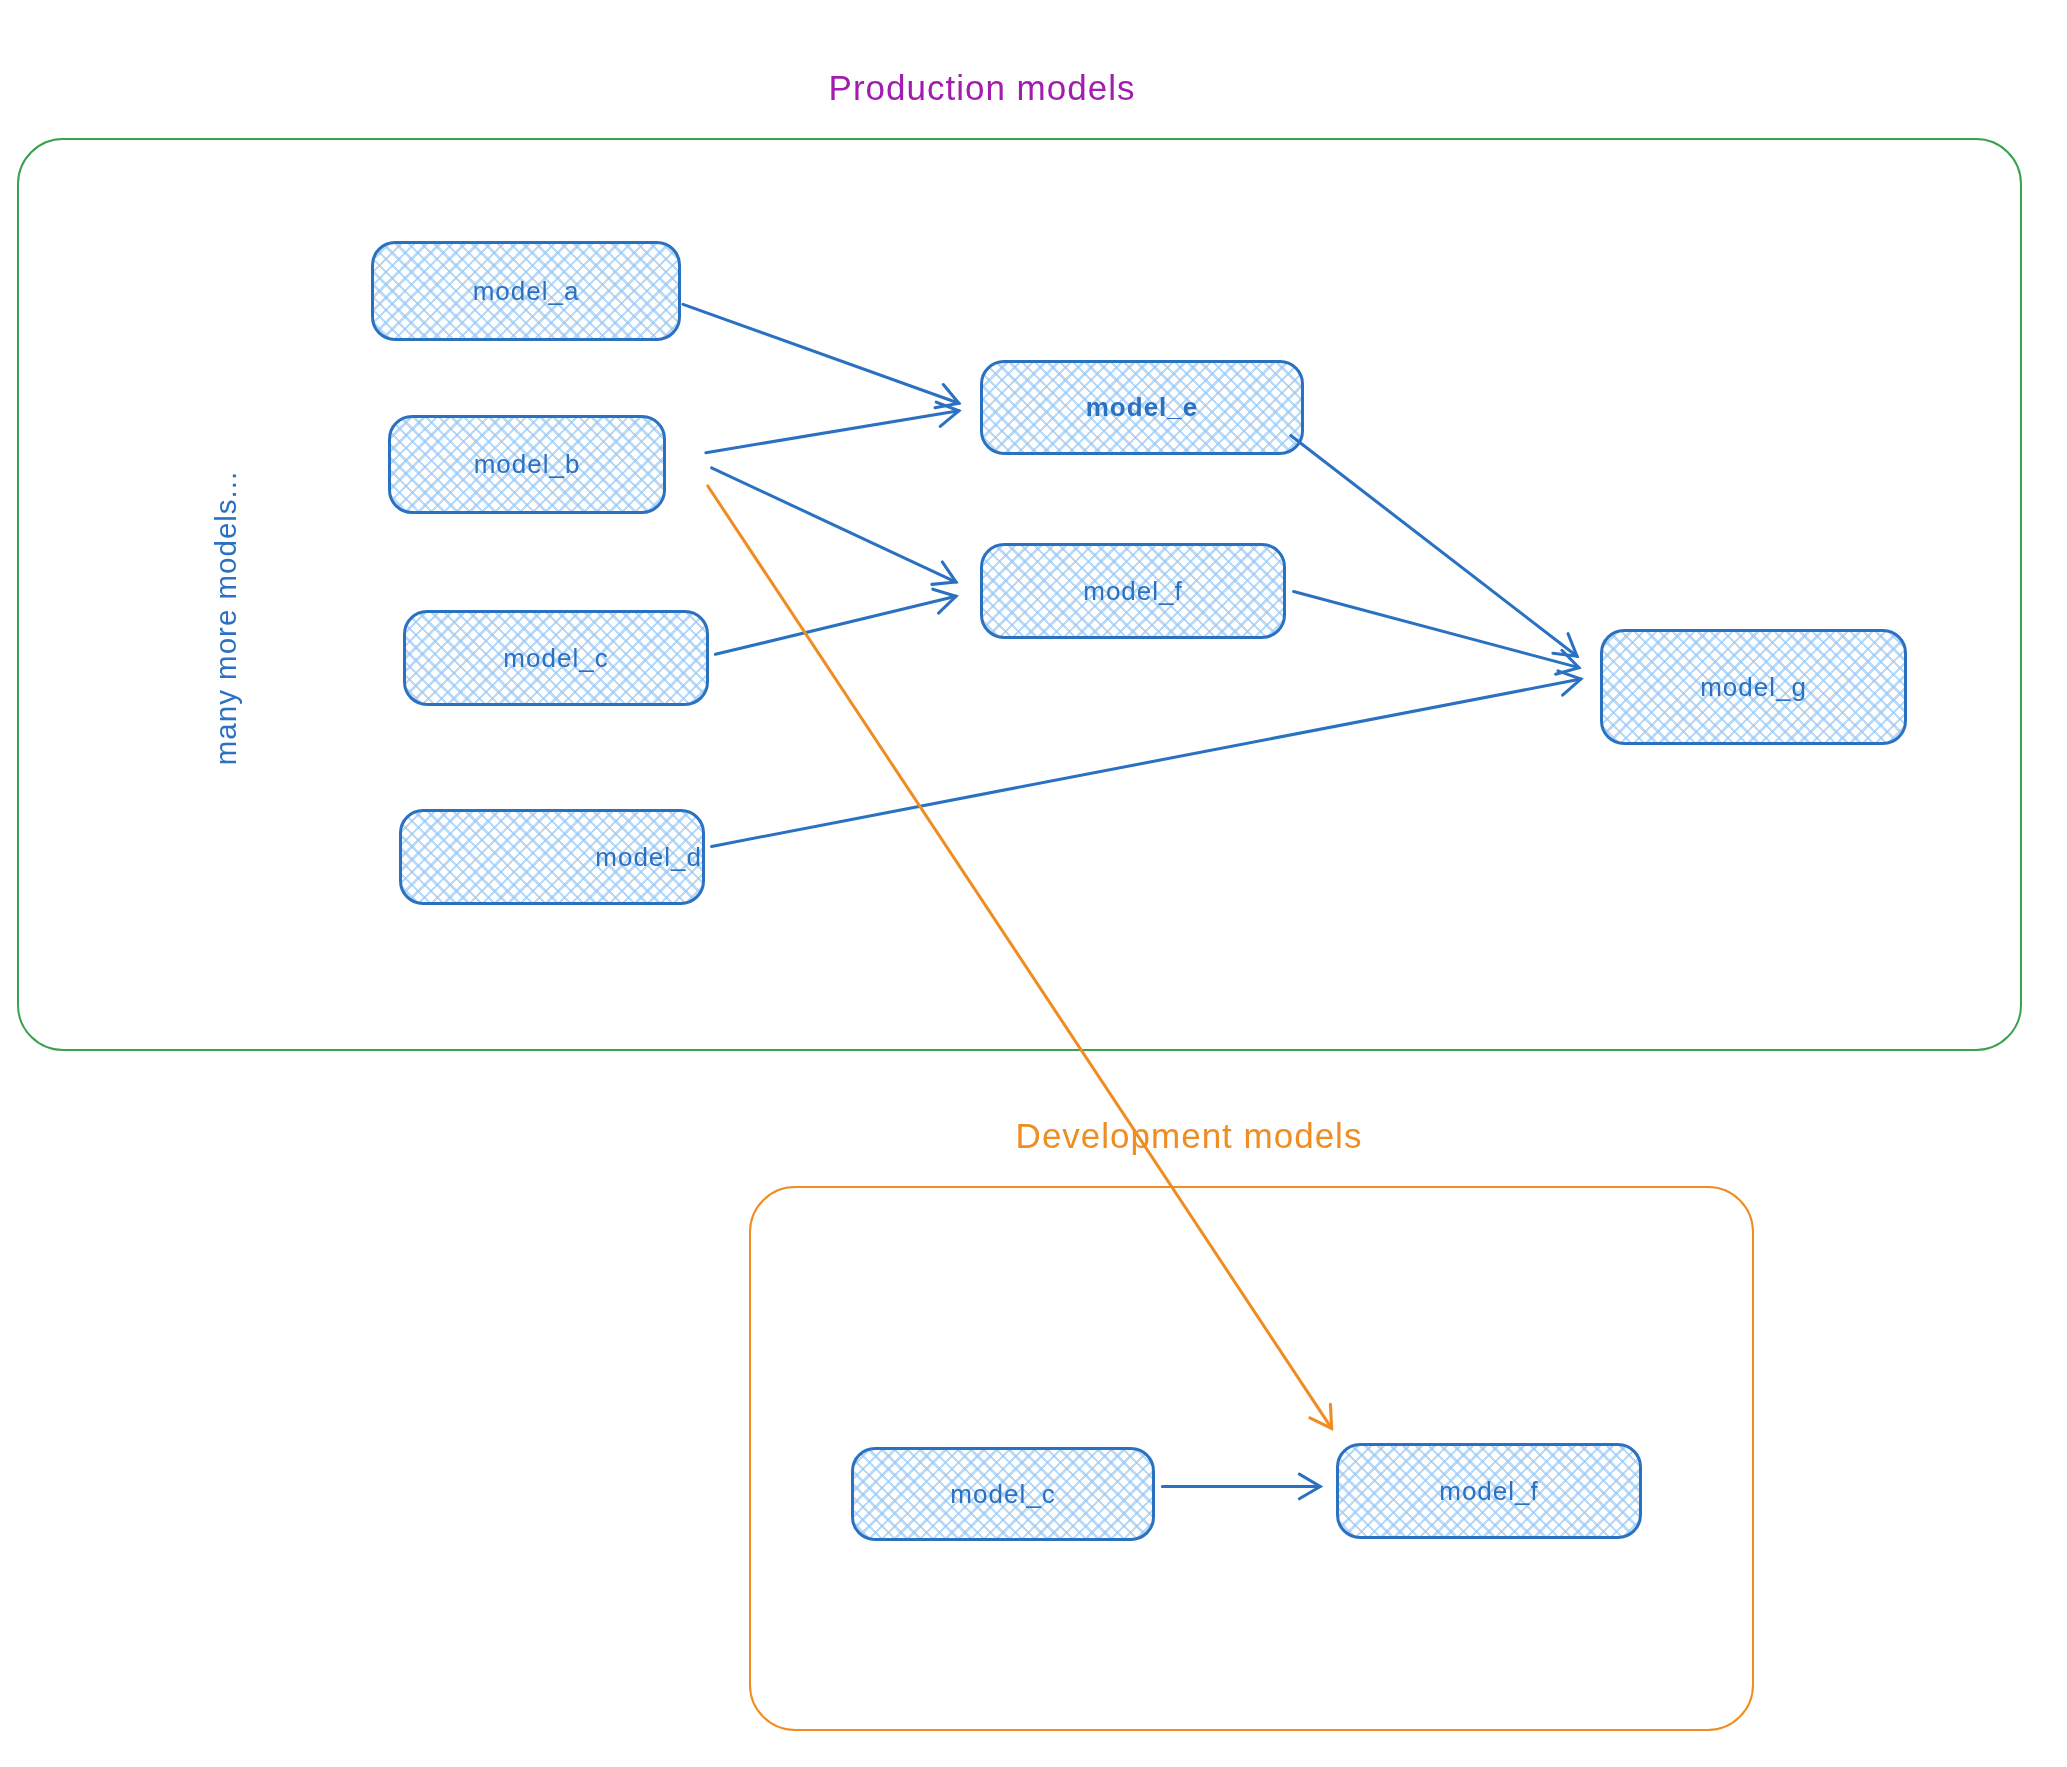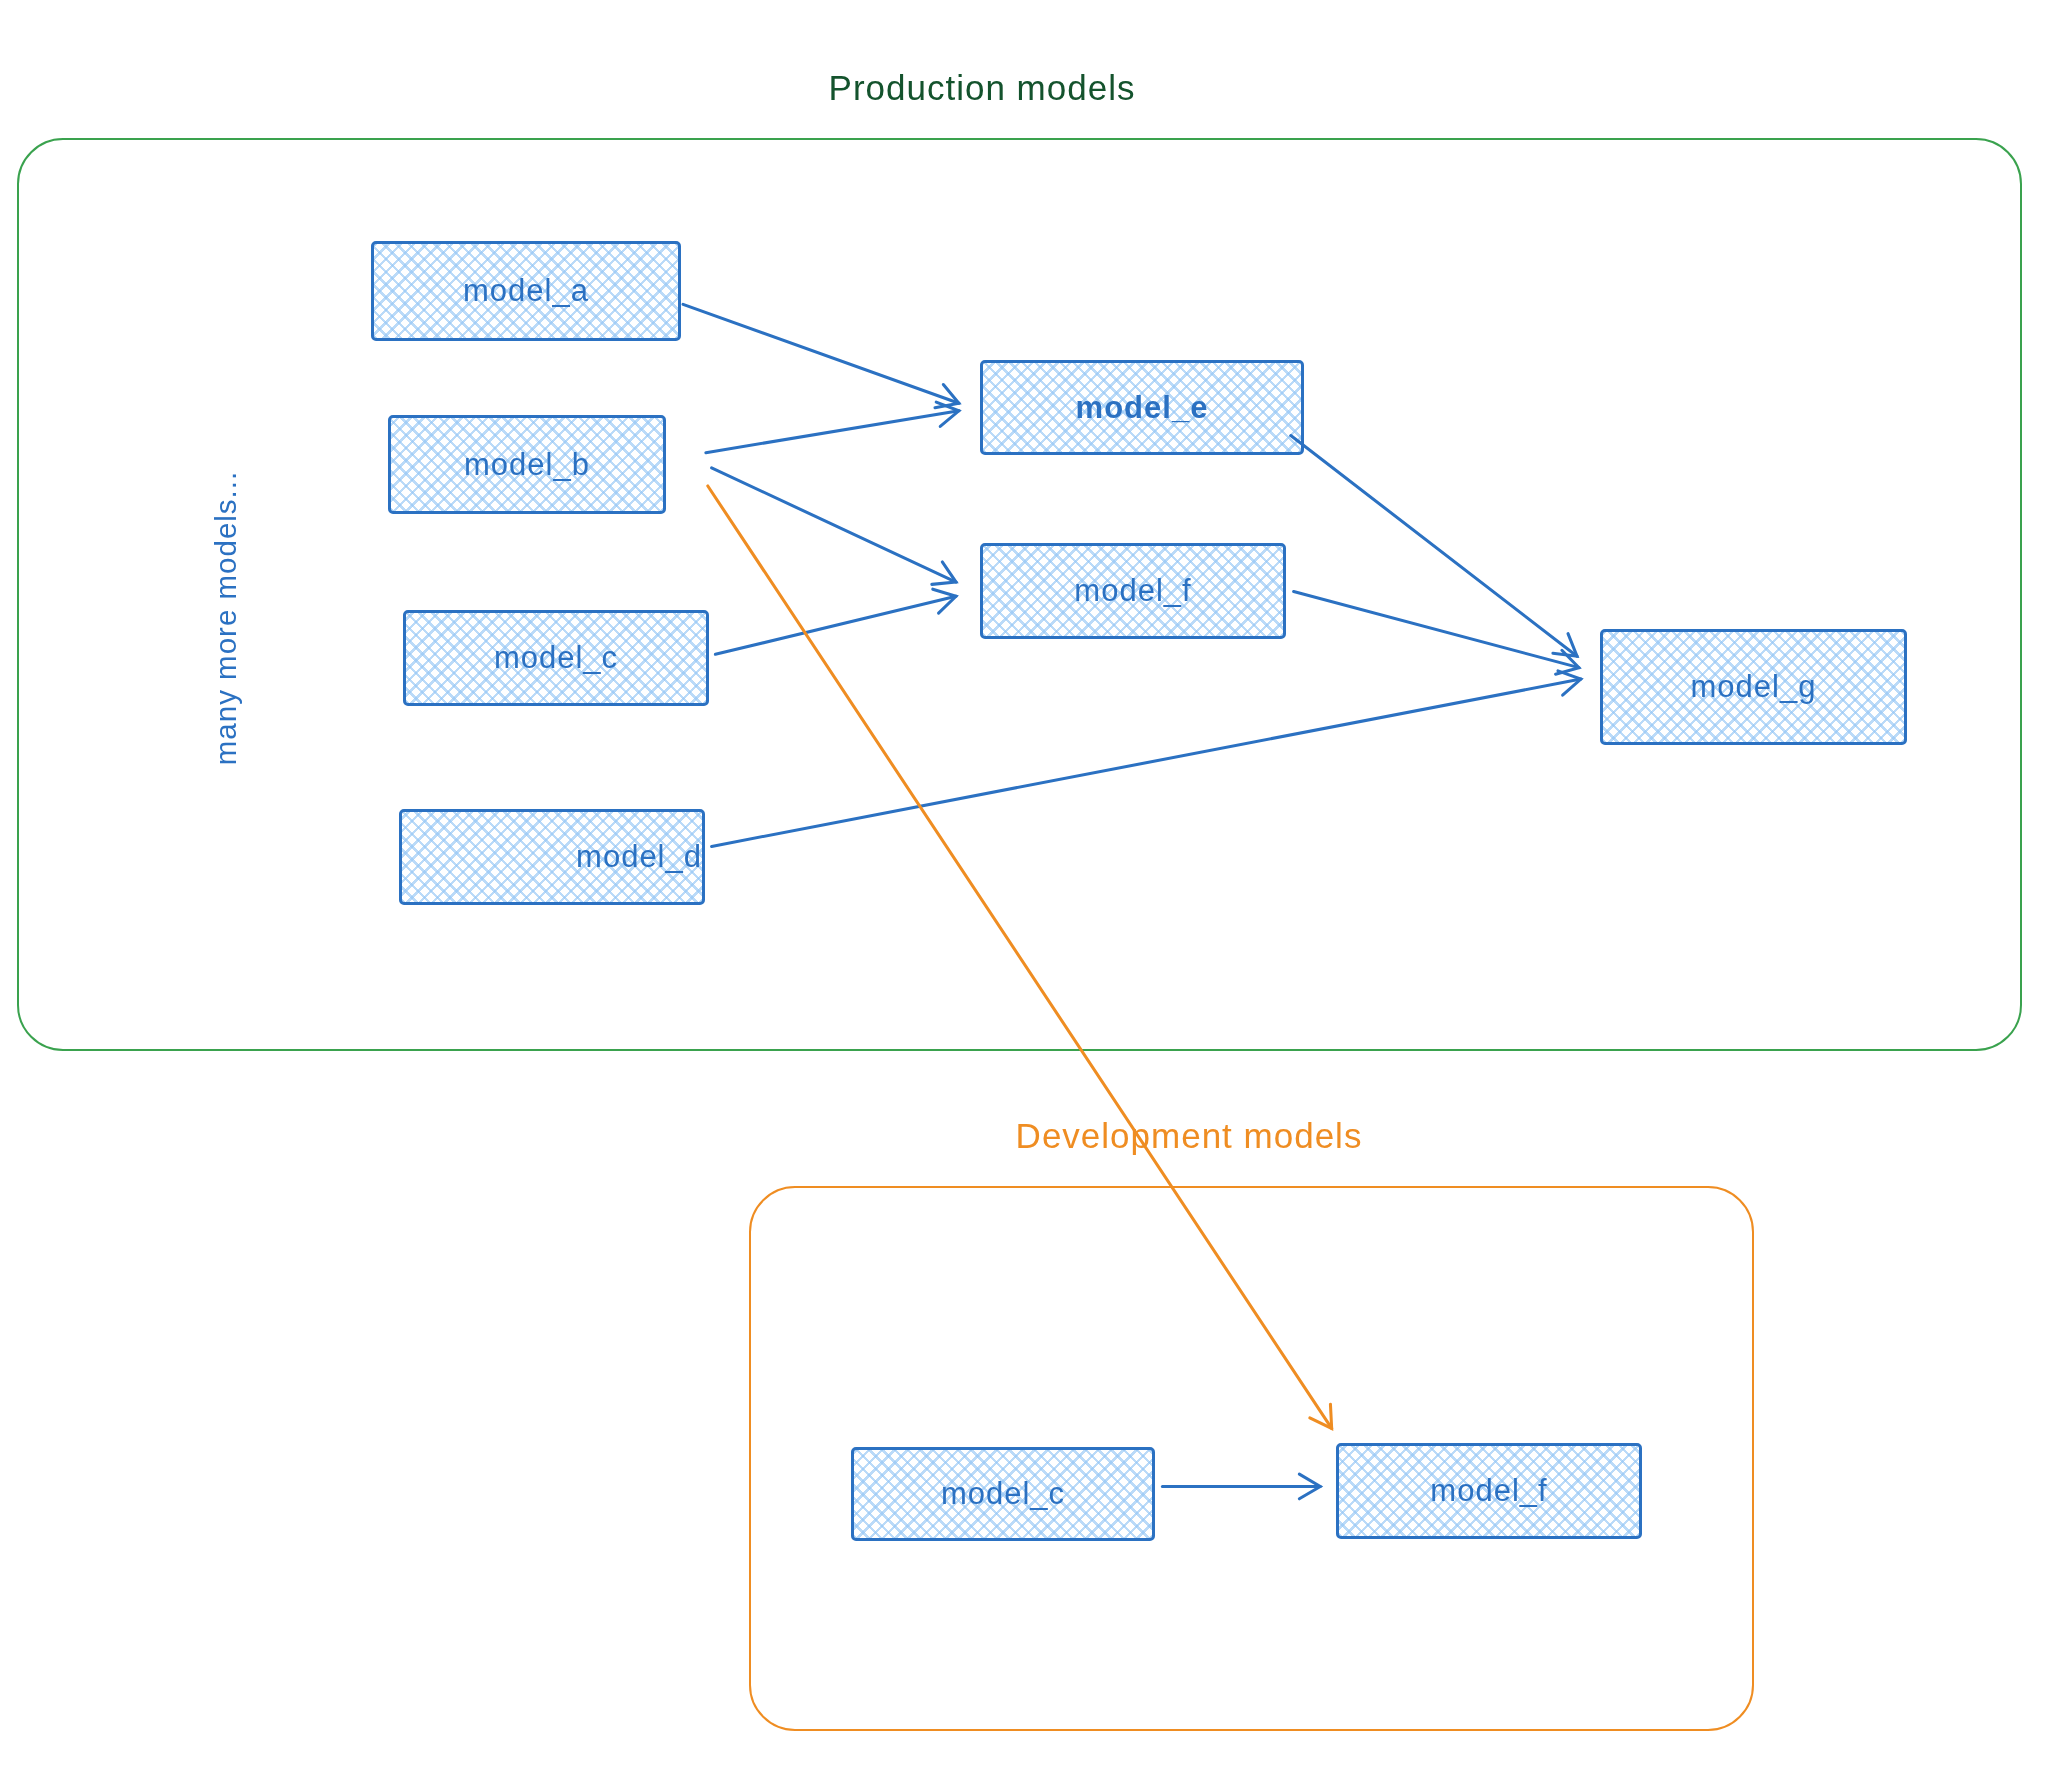--- a/index.html
+++ b/index.html
@@ -24,38 +24,38 @@
     border:2.9px solid #ef8d22;
   }
   .zone-title{
     position:absolute;
     transform:translate(-50%,-50%);
     font-size:35px;
     letter-spacing:1px;
     white-space:nowrap;
     font-weight:400;
   }
-  #prod-title{left:982px;top:88px;color:#14532d;}
+  #prod-title{left:982px;top:88px;color:#a21caf;}
   #dev-title{left:1189px;top:1136px;color:#ef8d22;text-align:center;}
   .side-note{
     position:absolute;
     left:226px;top:618px;
     transform:translate(-50%,-50%) rotate(-90deg);
     color:#2b71c2;
     font-size:29.5px;
     letter-spacing:1px;
     white-space:nowrap;
   }
   .node{
     position:absolute;
     border:3.8px solid #2b71c2;
-    border-radius:5px;
+    border-radius:24px;
     display:flex;align-items:center;justify-content:center;
     color:#2b71c2;
-    font-size:31px;
+    font-size:26px;
     letter-spacing:1px;
     box-sizing:border-box;
     background:
       repeating-linear-gradient(45deg, rgba(150,199,245,0.65) 0 2.5px, transparent 2.5px 9px),
       repeating-linear-gradient(-45deg, rgba(150,199,245,0.65) 0 2.5px, transparent 2.5px 9px),
       #ffffff;
   }
   #node-prod-a{left:371px;top:241px;width:310px;height:100px;}
   #node-prod-b{left:388px;top:415px;width:278px;height:99px;}
   #node-prod-c{left:403px;top:610px;width:306px;height:96px;}

